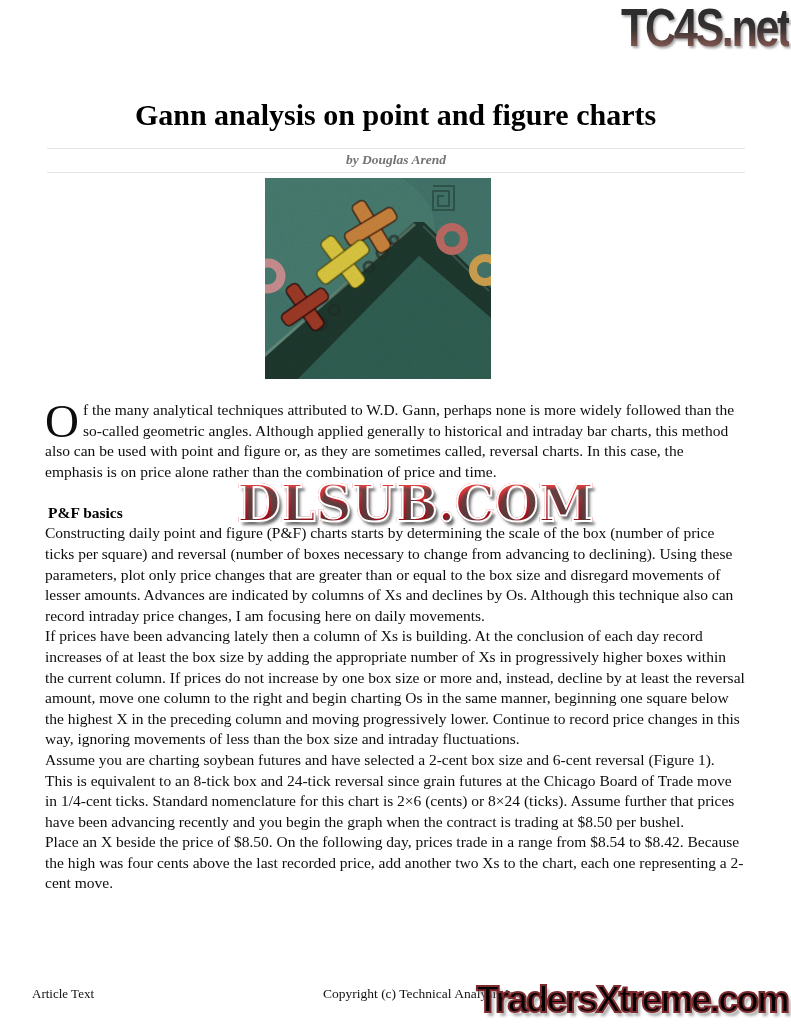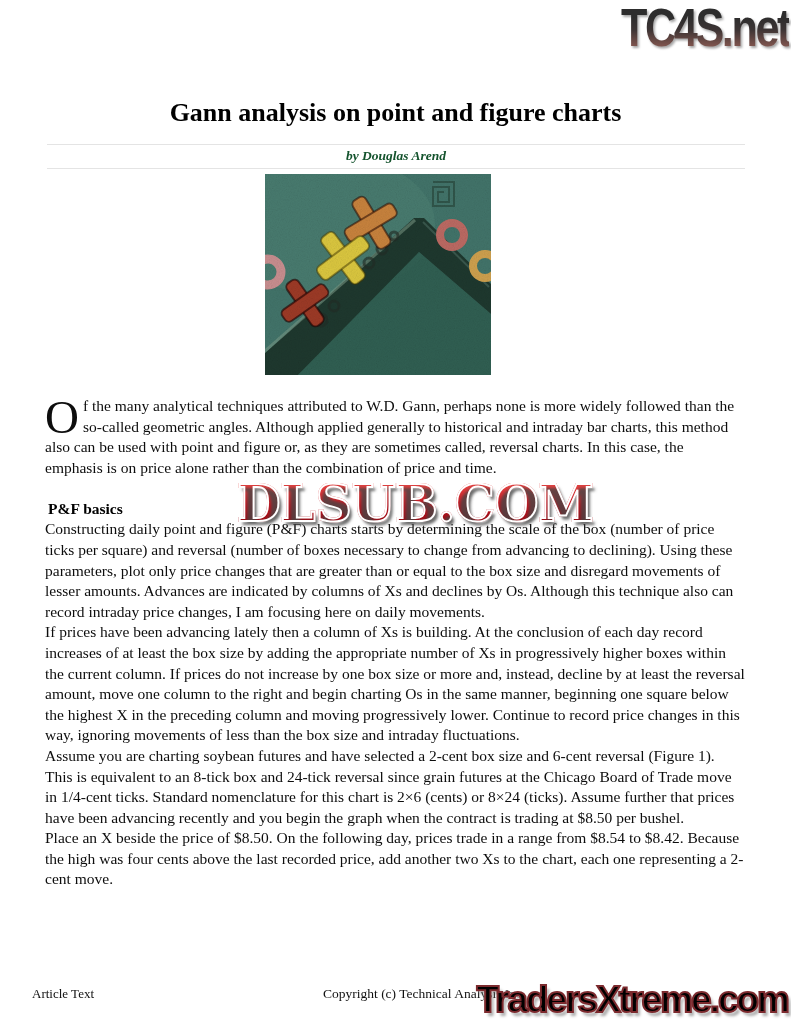--- a/index.html
+++ b/index.html
@@ -26,29 +26,29 @@
     letter-spacing: -3px;
     transform: scaleX(.80); transform-origin: right top;
     background: linear-gradient(#2d2d2d 30%, #3c3434 55%, #8c5b53 95%);
     -webkit-background-clip: text; background-clip: text; color: transparent;
     filter: drop-shadow(2px 2px 1px rgba(0,0,0,.35));
     cursor: pointer;
   }
   h1.title {
     margin-top: 36px;
     text-align: center;
-    font-size: 26px; font-weight: bold; color:#000;
+    font-size: 30px; font-weight: bold; color:#000;
     letter-spacing: 0;
   }
   .byline-block { width: 698px; margin: 16px auto 0 47px; }
   .rule { border: 0; border-top: 1px solid #e4e4e4; height: 0; }
   .byline {
     text-align: center; font-size: 13.5px;
     font-weight: bold; font-style: italic;
-    padding: 3px 0 4px 0; color:#14532d;
+    padding: 3px 0 4px 0; color:#737373;
   }
   .content { width: 700px; margin-left: 45px; position: relative; }
   figure.illustration { width: 226px; height: 201px; margin: 5px 0 0 220px; }
   figure.illustration svg { display:block; }
   p.body-text {
     font-size: 15.5px; line-height: 20.6px;
     color: #0d0d0d;
     text-align: left;
   }
   p.intro { margin-top: 21px; }

